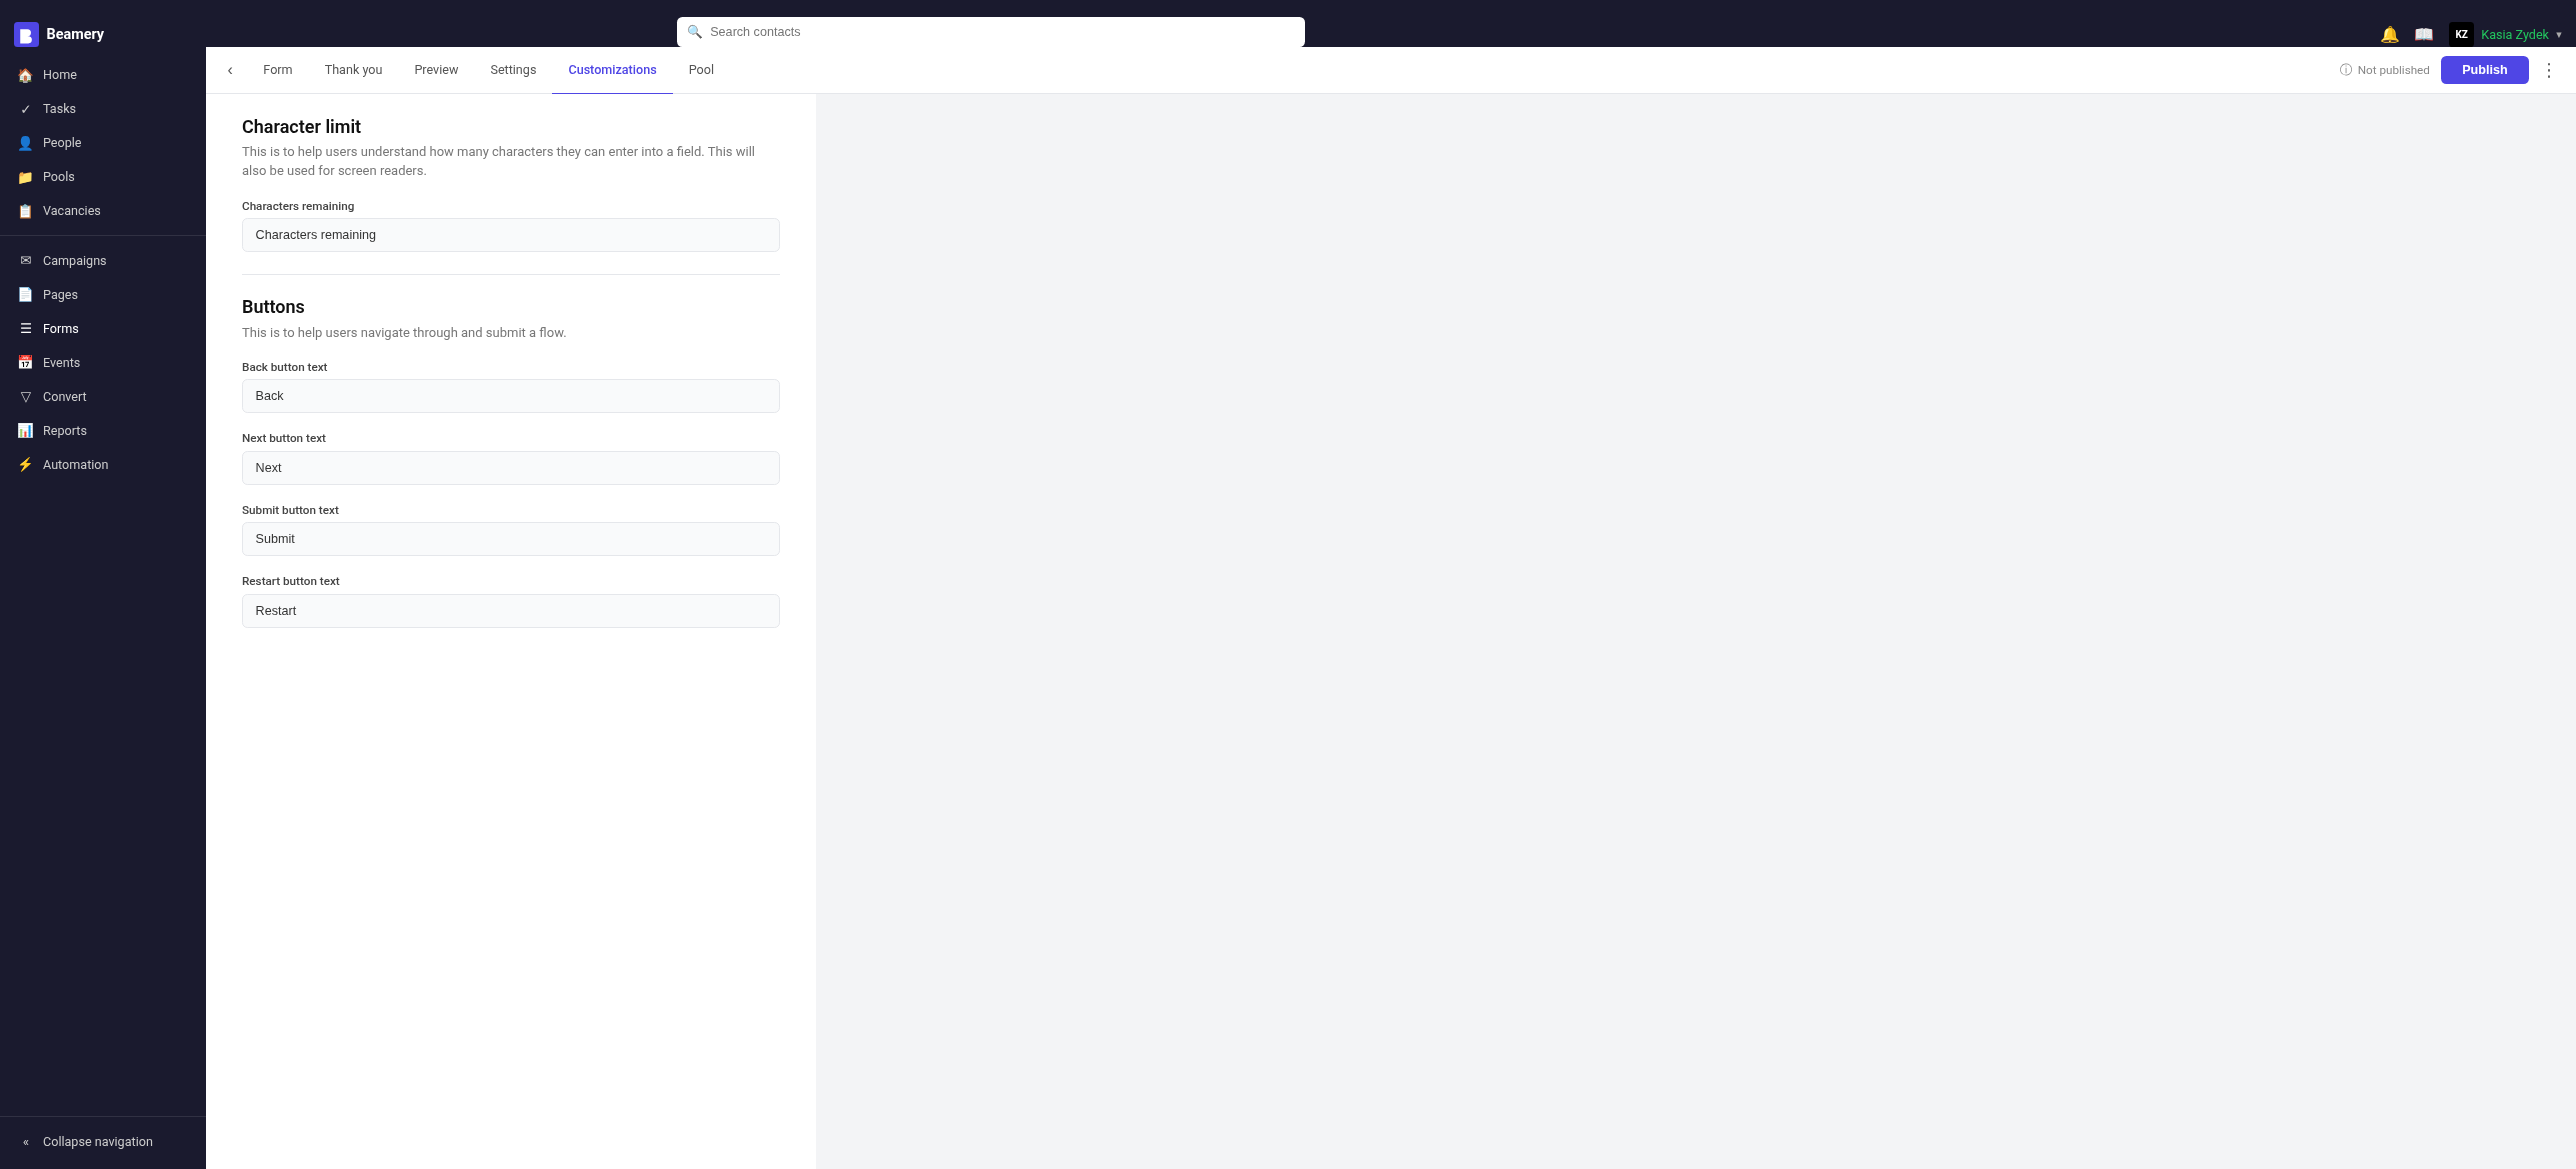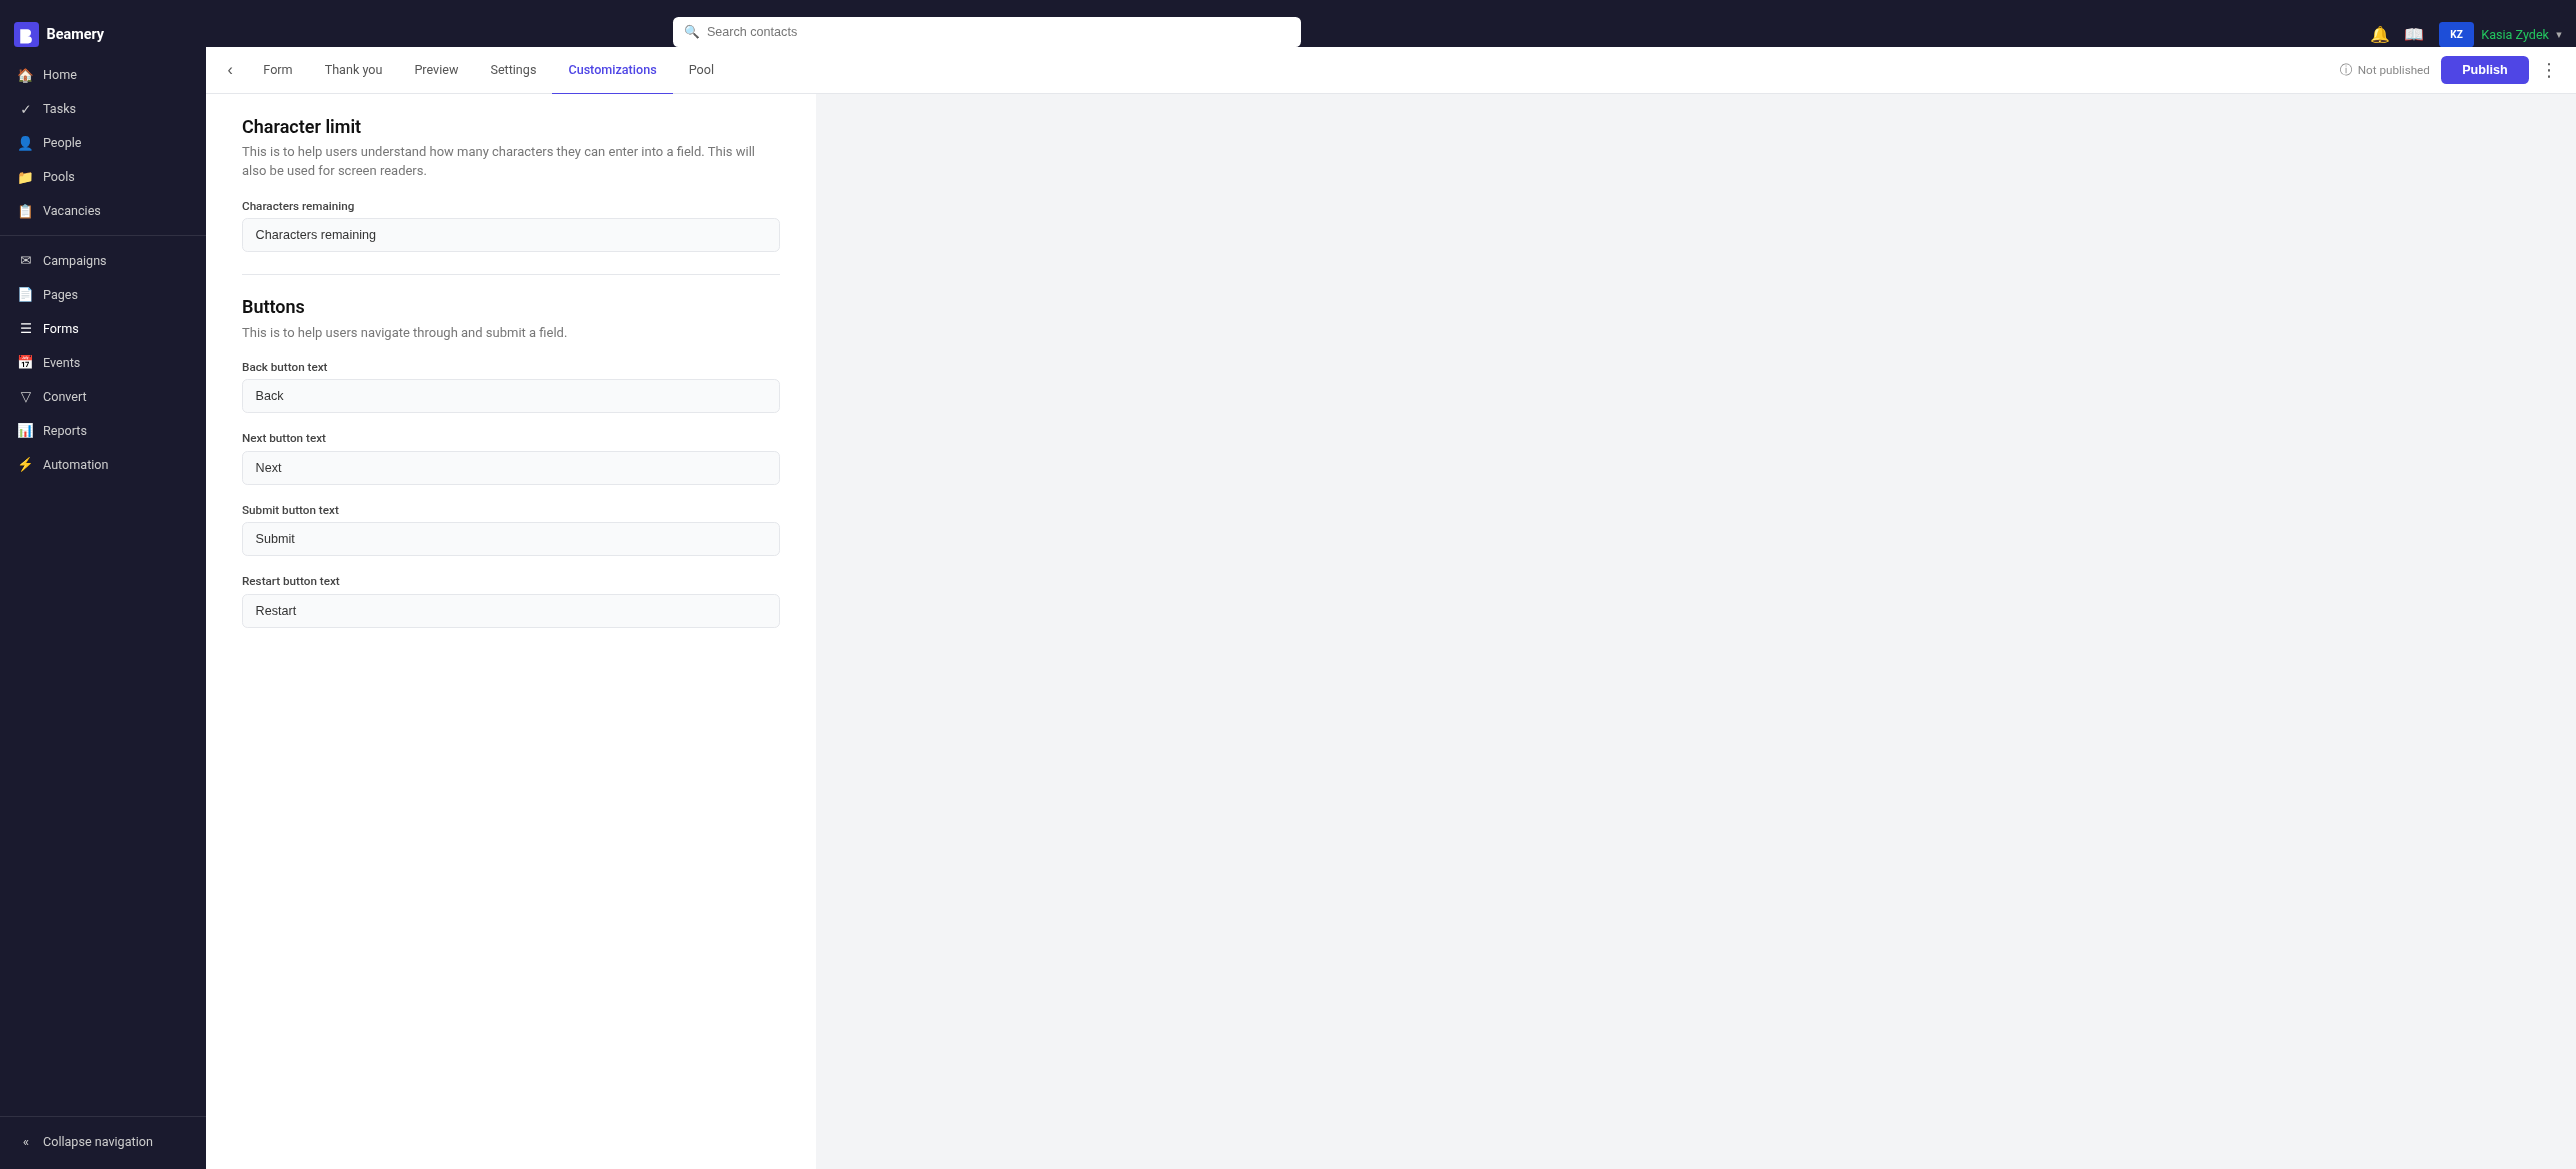--- a/index.html
+++ b/index.html
@@ -15,21 +15,21 @@
     .logo-icon { width: 25px; height: 25px; }
     .search-bar {
       flex: 1; max-width: 628px; margin: 0 auto;
       display: flex; align-items: center;
       background: white; border-radius: 5.4px; padding: 0 10.8px; height: 30.5px; gap: 7.2px;
     }
     .search-bar input { border: none; outline: none; font-size: 12.6px; flex: 1; color: #333; background: transparent; }
     .top-nav-right { margin-left: auto; display: flex; align-items: center; gap: 14.4px; }
     .nav-icon-btn { color: white; background: none; border: none; cursor: pointer; font-size: 16px; display: flex; align-items: center; }
     .user-badge { display: flex; align-items: center; gap: 7.2px; color: white; cursor: pointer; }
-    .user-avatar { width: 35px; height: 25px; border-radius: 3.6px; background: #1d4ed8; color: white; font-size: 10px; font-weight: 700; display: flex; align-items: center; justify-content: center; }
+    .user-avatar { width: 25px; height: 25px; border-radius: 3.6px; background: #000000; color: white; font-size: 10px; font-weight: 700; display: flex; align-items: center; justify-content: center; }
     .user-name { font-size: 12.6px; color: #22c55e; }
     .chevron-down { font-size: 10.8px; color: #aaa; }
 
     
     .layout { display: flex; margin-top: 47px; height: calc(100vh - 47px); }
 
     
     .sidebar {
       width: 206px; background: #1a1a2e; color: white;
       display: flex; flex-direction: column; padding: 10.8px 0;
@@ -210,21 +210,21 @@
           <div class="field-group">
             <div class="field-label">Characters remaining</div>
             <input class="field-input" type="text" value="Characters remaining" style="">
           </div>
         </div>
 
         <div class="divider"></div>
 
         <div>
           <h2 class="section-title">Buttons</h2>
-          <p class="section-desc">This is to help users navigate through and submit a field.</p>
+          <p class="section-desc">This is to help users navigate through and submit a flow.</p>
 
           <div class="field-group">
             <div class="field-label">Back button text</div>
             <input class="field-input" type="text" value="Back" style="">
           </div>
 
           <div class="field-group">
             <div class="field-label">Next button text</div>
             <input class="field-input" type="text" value="Next" style="">
           </div>

